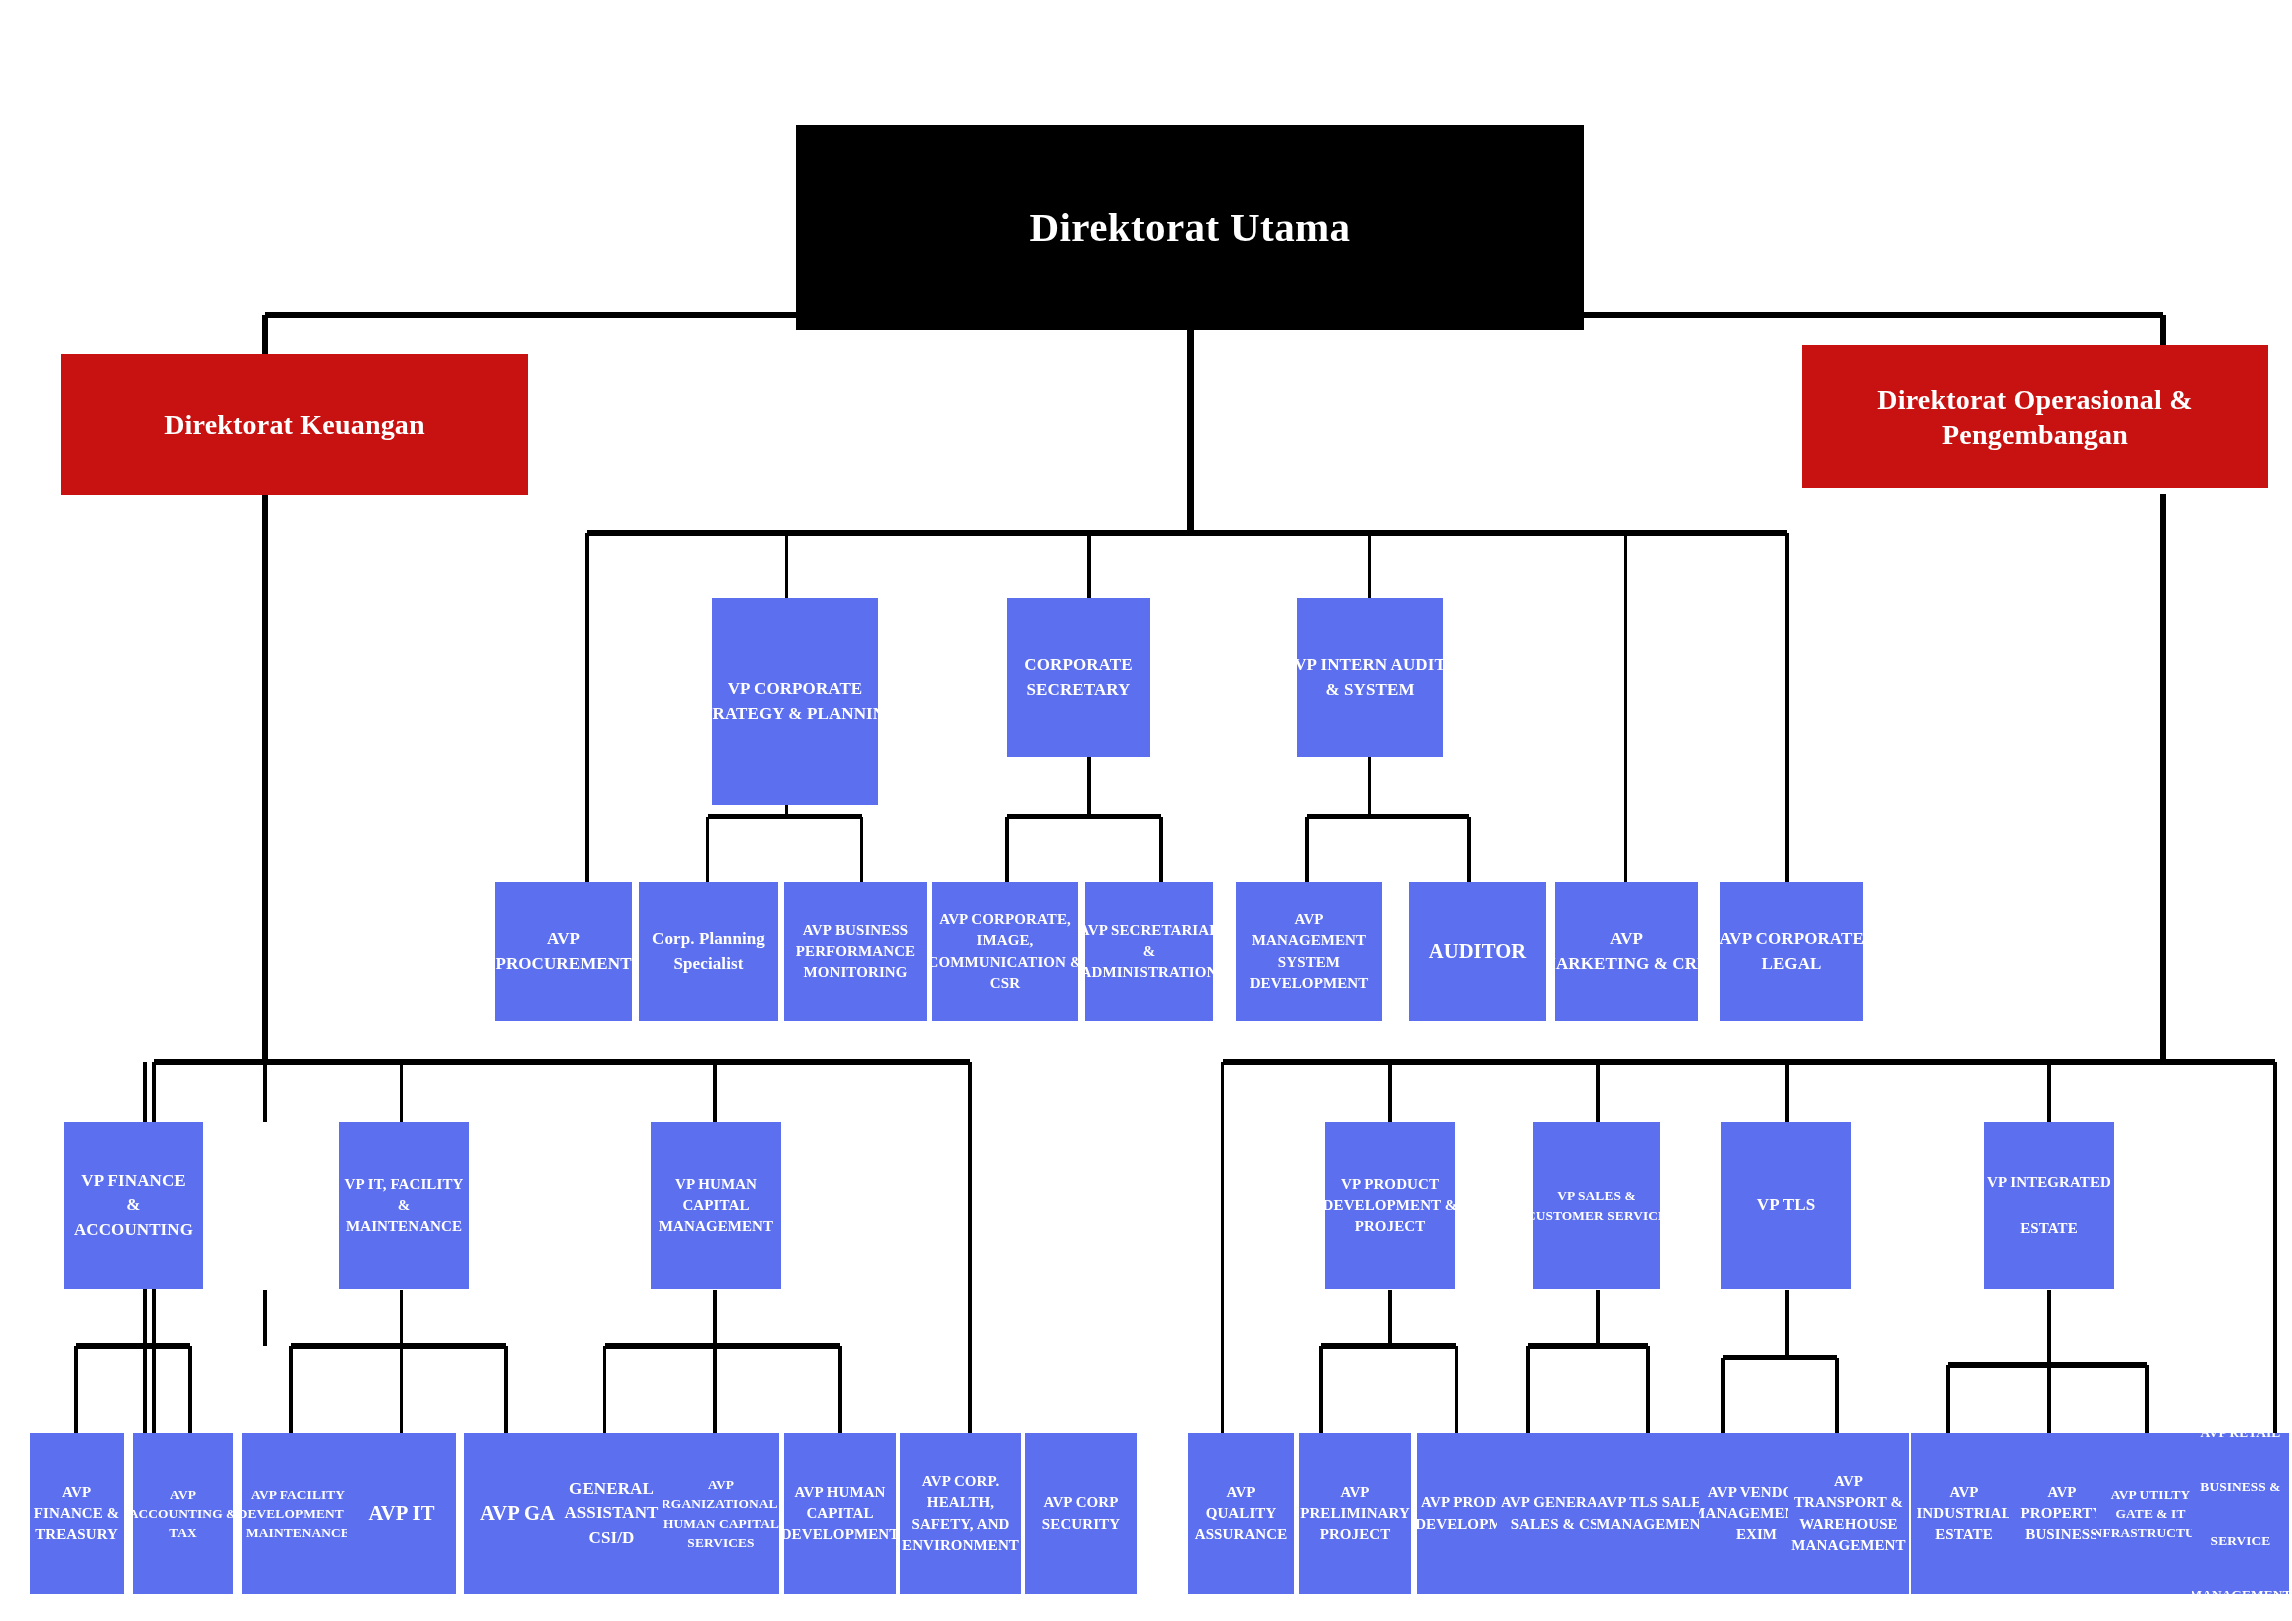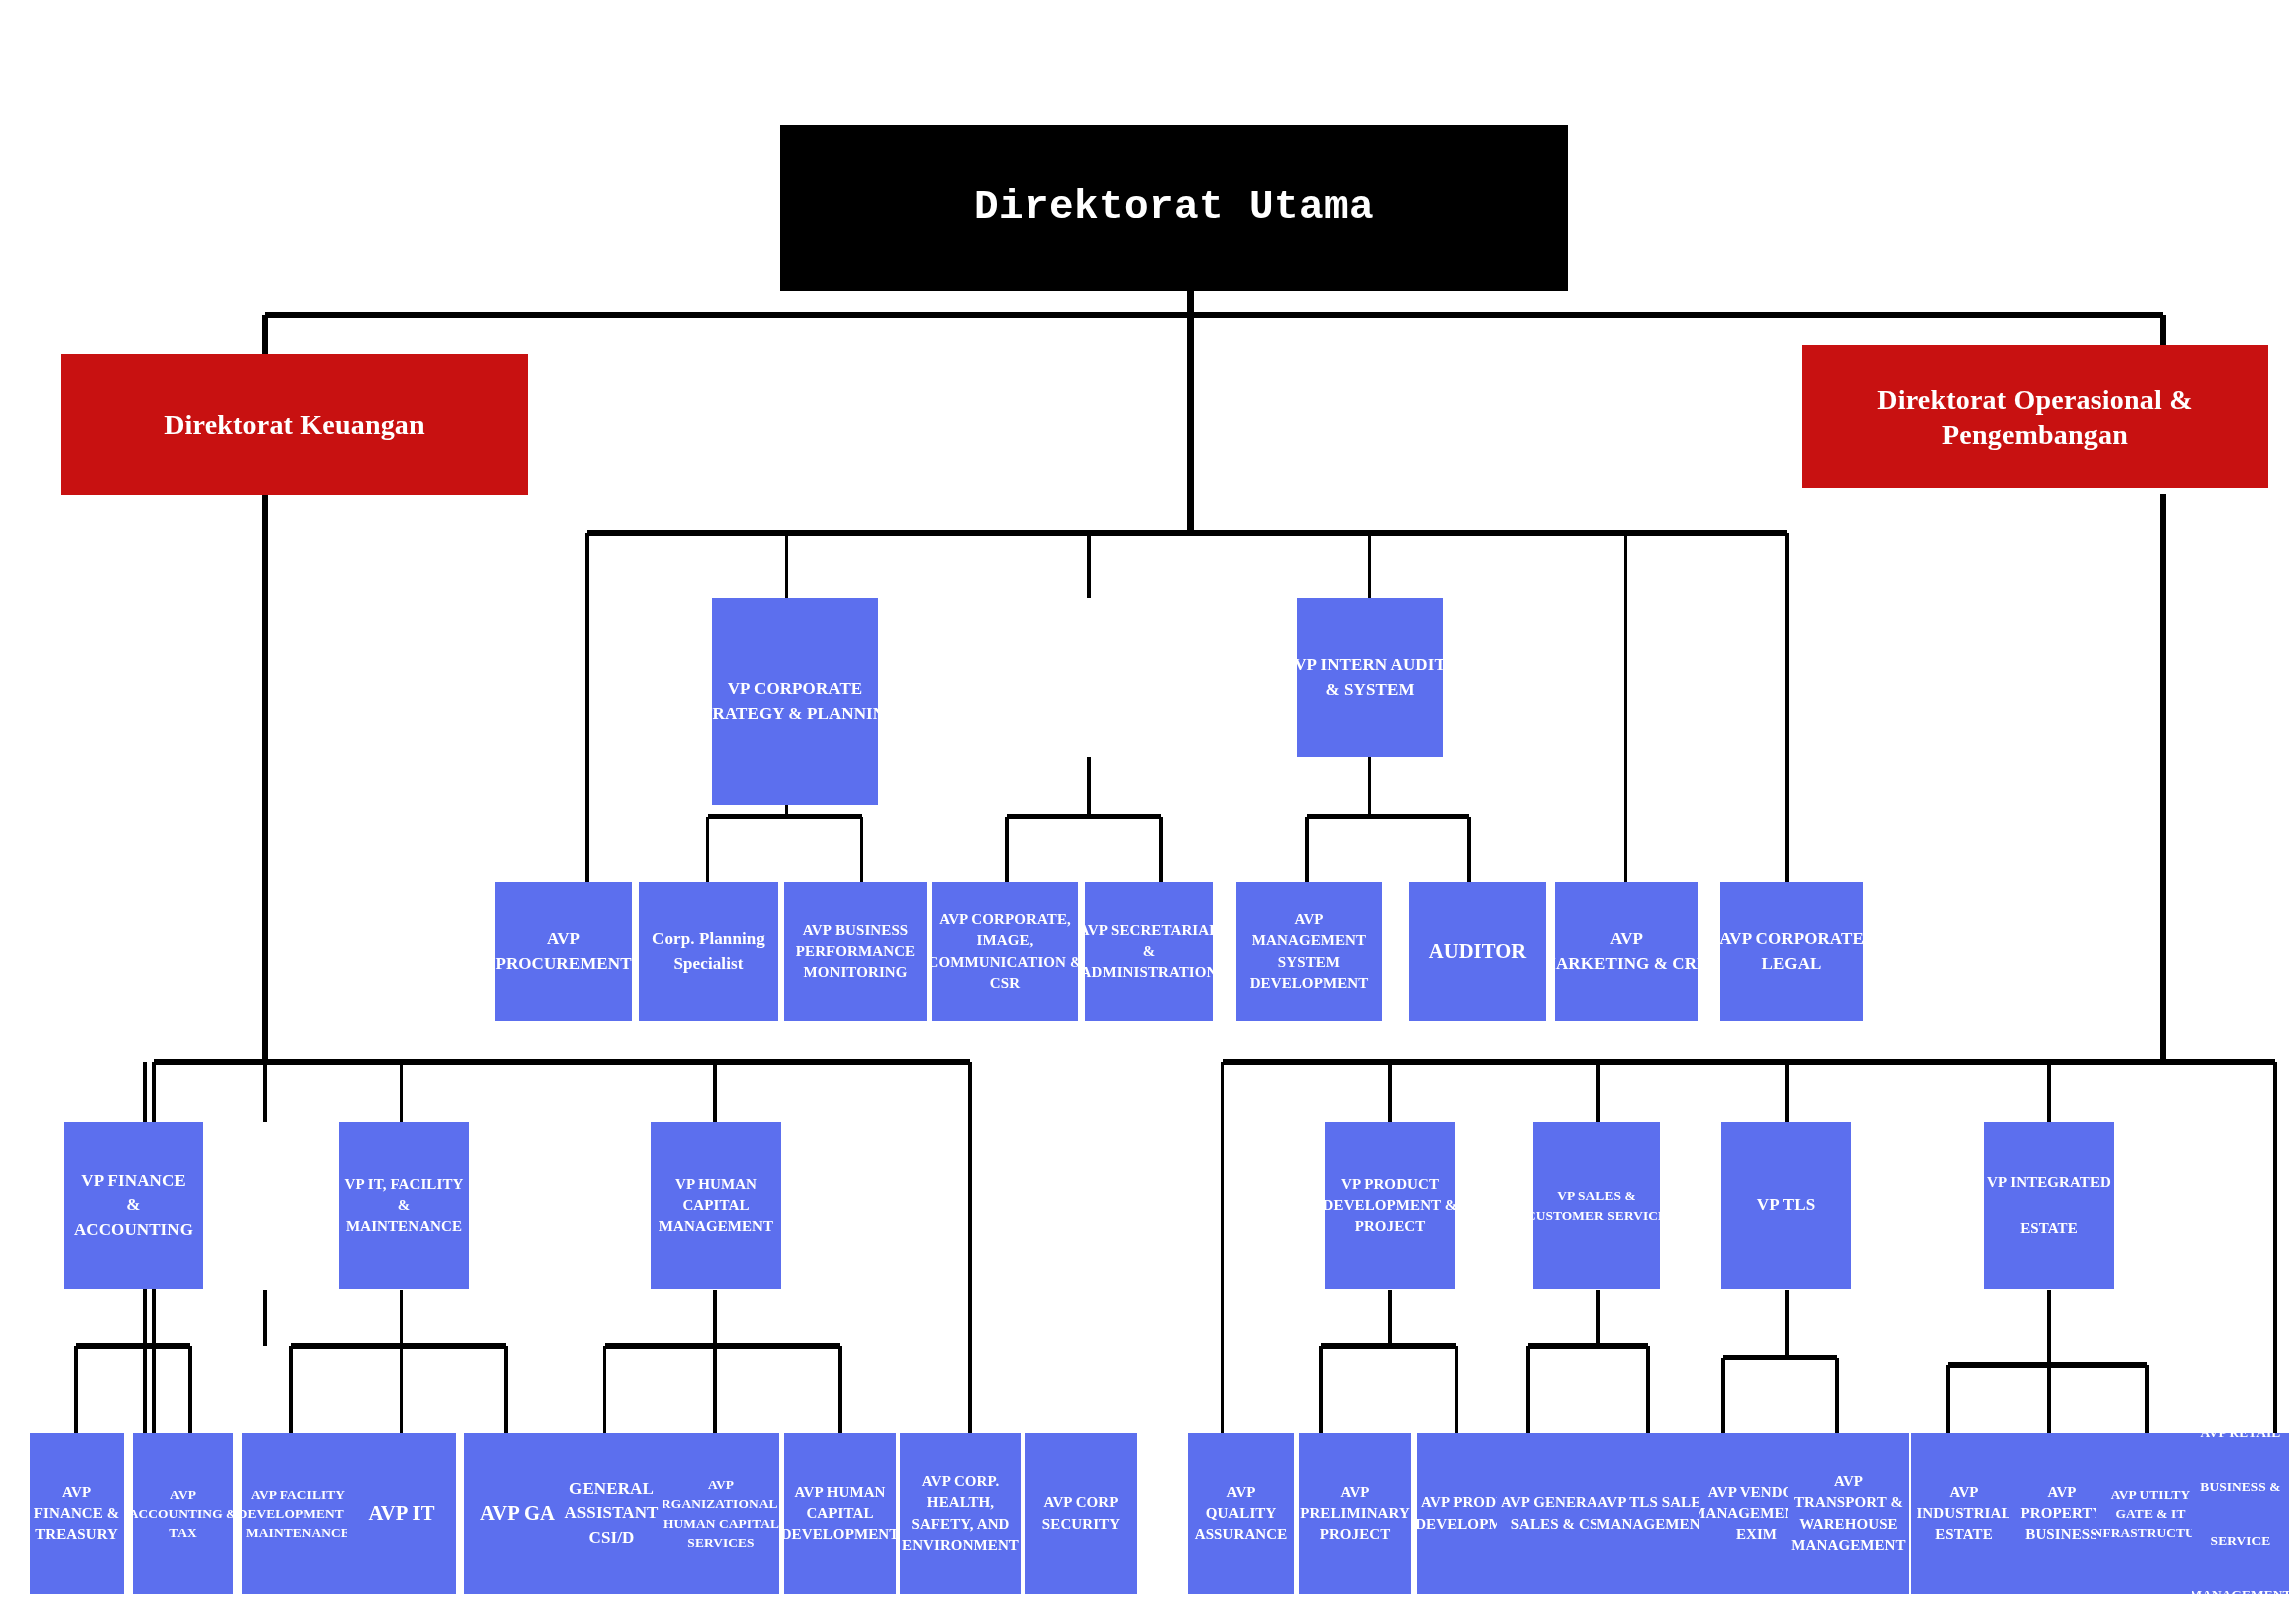--- a/index.html
+++ b/index.html
@@ -150,38 +150,42 @@
       <path d="M2051 1516 L2051 1600" stroke-width="4"></path>
 
       <path d="M2288 1440 L2288 1524" stroke-width="4"></path>
       <path d="M2175 1524 L2397 1524" stroke-width="6"></path>
       <path d="M2175 1524 L2175 1600" stroke-width="4"></path>
       <path d="M2288 1524 L2288 1600" stroke-width="4"></path>
       <path d="M2397 1524 L2397 1600" stroke-width="4"></path>
     </g>
   </svg>
 
-  <div class="node root" style="left:780px;top:125px;width:788px;height:166px;font-family:Liberation Mono, monospace;">
+  <div class="node root" style="left:796px;top:125px;width:788px;height:205px;">
     <span class="ln">Direktorat Utama</span>
   </div>
 
   <div class="node dir" style="left:61px;top:354px;width:467px;height:141px;">
     <span class="ln">Direktorat Keuangan</span>
   </div>
 
   <div class="node dir" style="left:1802px;top:345px;width:466px;height:143px;">
     <span class="ln">Direktorat Operasional &amp;</span>
     <span class="ln">Pengembangan</span>
   </div>
 
   <div class="node blue sz-vp" style="left:712px;top:598px;width:166px;height:207px;">
     <span class="ln">VP CORPORATE</span>
     <span class="ln">STRATEGY &amp; PLANNING</span>
   </div>
 
+  <div class="node blue sz-vp" style="left:1007px;top:598px;width:143px;height:159px;">
+    <span class="ln">CORPORATE</span>
+    <span class="ln">SECRETARY</span>
+  </div>
 
   <div class="node blue sz-vp" style="left:1297px;top:598px;width:146px;height:159px;">
     <span class="ln">VP INTERN AUDIT</span>
     <span class="ln">&amp; SYSTEM</span>
   </div>
 
   <div class="node blue sz-avp" style="left:495px;top:882px;width:137px;height:139px;">
     <span class="ln">AVP</span>
     <span class="ln">PROCUREMENT</span>
   </div>

